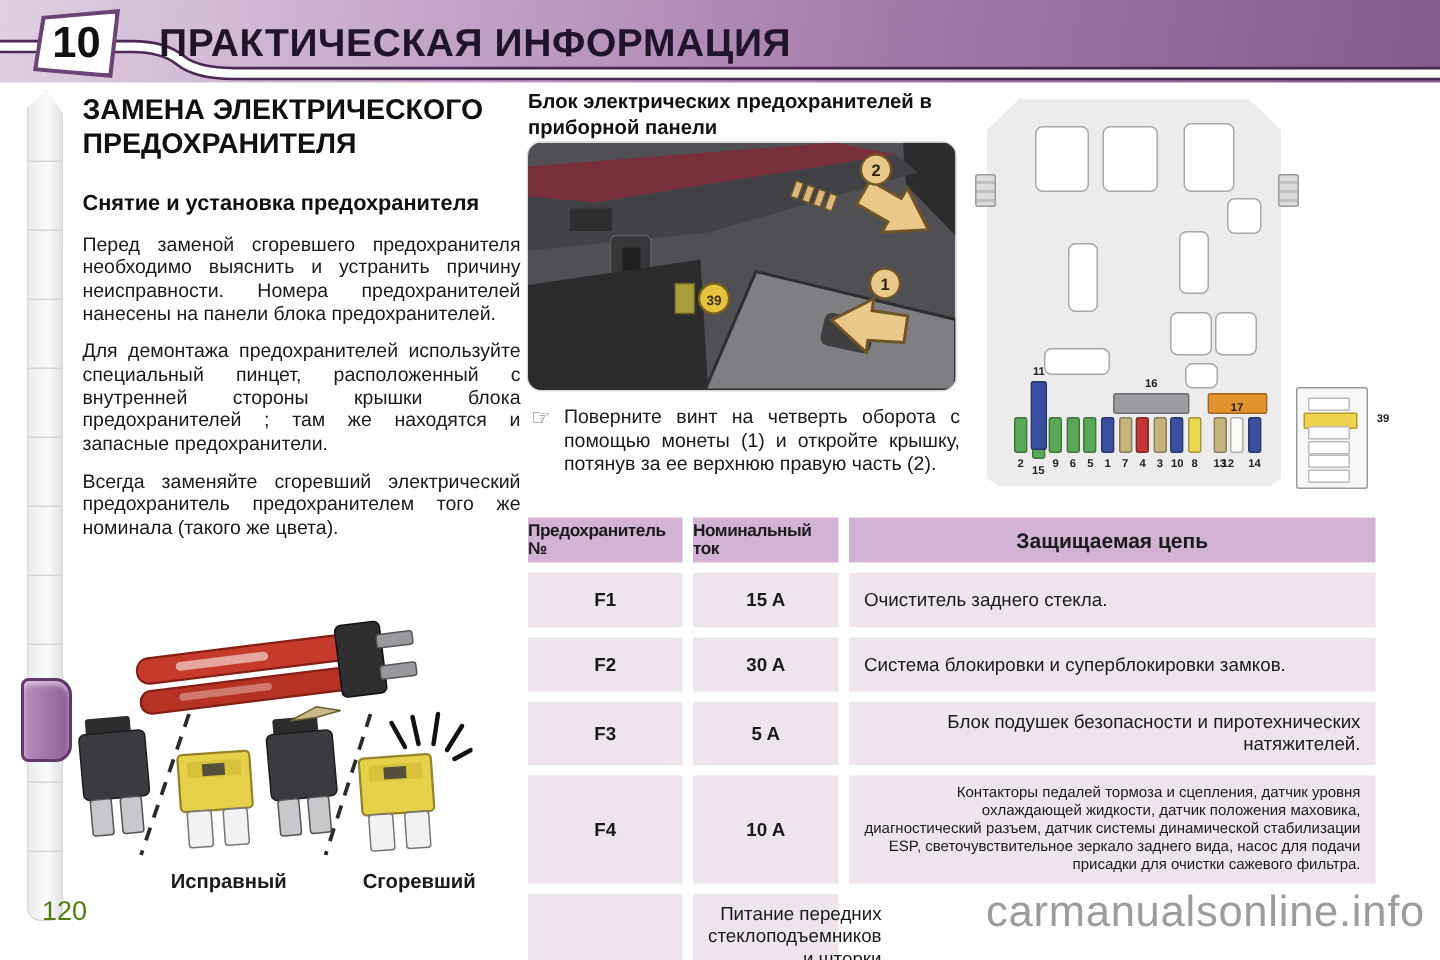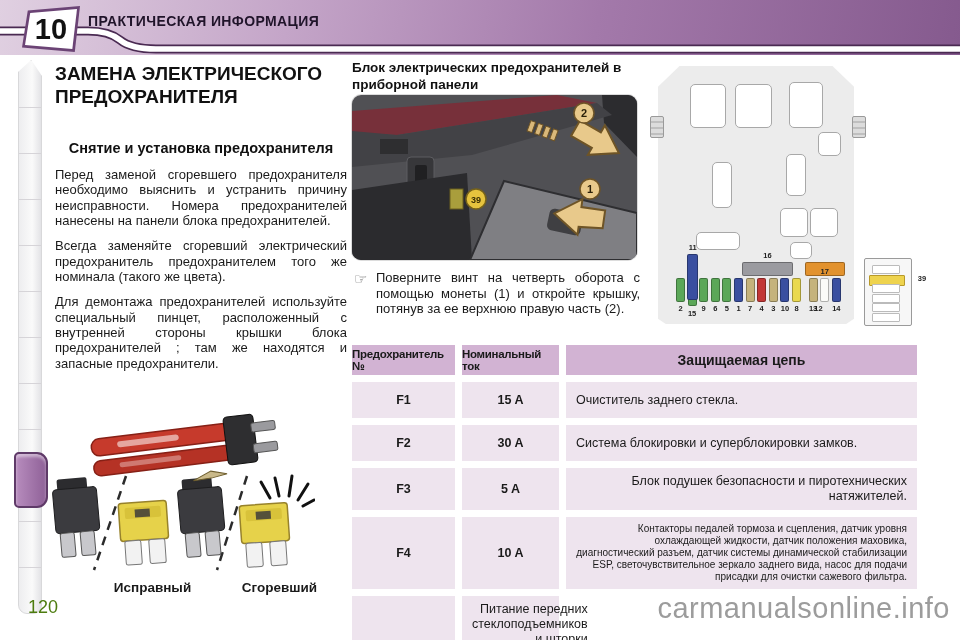--- a/index.html
+++ b/index.html
@@ -9,38 +9,38 @@
   
   .hdr{position:absolute;left:0;top:0;width:960px;height:55px;
        background:linear-gradient(100deg,#e0d0e1 0%,#c4a5c8 30%,#a379aa 62%,#855a8e 100%);}
   .hdr svg{position:absolute;left:0;top:0;}
   .chapter-box{position:absolute;left:22px;top:6px;width:58px;height:46px;
        background:#6b4375;clip-path:polygon(10% 10%,100% 0%,91% 100%,0% 90%);}
   .chapter-box .inner{position:absolute;left:3px;top:3px;right:3px;bottom:3px;
        background:#ffffff;clip-path:polygon(10% 10%,100% 0%,91% 100%,0% 90%);
        display:flex;align-items:center;justify-content:center;
        font-size:29px;font-weight:bold;color:#111;}
-  .hdr-title{position:absolute;left:88px;top:13px;font-size:14px;font-weight:bold;
+  .hdr-title{position:absolute;left:106px;top:13px;font-size:26px;font-weight:bold;
        letter-spacing:.4px;color:#20142a;}
 
   
   .tabstrip{position:absolute;left:18px;top:60px;width:22px;height:552px;
        background:linear-gradient(90deg,#ededef,#fafafa 60%,#e3e3e6);
        border:1px solid #d8d8da;border-radius:4px 4px 9px 9px;
        clip-path:polygon(0 12px,55% 0,100% 16px,100% 100%,0 100%);}
   .tabstrip .notch{position:absolute;left:0;width:100%;height:1px;background:#d6d4d8;}
   .sectab{position:absolute;left:14px;top:452px;width:30px;height:52px;
        background:linear-gradient(90deg,#b78cbd,#8f6198);
        border:2px solid #5f3a68;border-radius:5px 11px 11px 5px;
        box-shadow:inset 0 3px 3px rgba(255,255,255,.45);}
 
   
   .lc{position:absolute;left:55px;top:62px;width:292px;}
   .lc h1{font-size:19px;line-height:1.22;margin:0 0 12px;color:#111;}
-  .lc h2{font-size:14.5px;line-height:1.22;margin:32px 0 9px;color:#111;text-align:center;}
+  .lc h2{font-size:14.5px;line-height:1.22;margin:20px 0 9px;color:#111;}
   .lc p{font-size:13px;line-height:1.18;margin:0 0 10px;text-align:justify;}
   .fuse-art{position:absolute;}
   .fuse-label{position:absolute;top:580px;font-size:13.5px;font-weight:bold;text-align:center;}
   .pageno{position:absolute;left:28px;top:597px;font-size:18px;color:#4d7c0f;}
   .watermark{position:absolute;right:10px;top:592px;font-size:29px;color:#9c9c9c;letter-spacing:.5px;}
 
   
   .mc{position:absolute;left:352px;top:60px;width:288px;}
   .mc h2{font-size:13.5px;line-height:1.25;margin:0;color:#111;}
   .photo{position:absolute;left:352px;top:95px;width:285px;height:165px;border-radius:9px;
@@ -101,22 +101,22 @@
       <div class="notch" style="top:368px"></div>
     <div class="notch" style="top:460px"></div>
       <div class="notch" style="top:506px"></div>
   </div>
   <div class="sectab"></div>
 
   <div class="lc">
     <h1>ЗАМЕНА ЭЛЕКТРИЧЕСКОГО ПРЕДОХРАНИТЕЛЯ</h1>
     <h2>Снятие и установка предохранителя</h2>
     <p>Перед заменой сгоревшего предохранителя необходимо выяснить и устранить причину неисправности. Номера предохранителей нанесены на панели блока предохранителей.</p>
+    <p>Для демонтажа предохранителей используйте специальный пинцет, расположенный с внутренней стороны крышки блока предохранителей ; там же находятся и запасные предохранители.</p>
     <p>Всегда заменяйте сгоревший электрический предохранитель предохранителем того же номинала (такого же цвета).</p>
-    <p>Для демонтажа предохранителей используйте специальный пинцет, расположенный с внутренней стороны крышки блока предохранителей ; там же находятся и запасные предохранители.</p>
   </div>
 
   <svg class="fuse-art" style="left:88px;top:412px" width="200" height="70" viewBox="0 0 200 70">
     <g transform="rotate(-7 100 35)">
       <rect x="4" y="16" width="142" height="17" rx="8" fill="#c63a2c" stroke="#862016" stroke-width="1.5"></rect>
       <rect x="4" y="38" width="142" height="15" rx="7" fill="#b53225" stroke="#862016" stroke-width="1.5"></rect>
       <rect x="30" y="21" width="62" height="6" rx="3" fill="#ffffff" opacity=".55"></rect>
       <rect x="30" y="42" width="62" height="5" rx="2.5" fill="#ffffff" opacity=".35"></rect>
       <rect x="138" y="10" width="30" height="48" rx="4" fill="#2e2e30" stroke="#111"></rect>
       <rect x="165" y="19" width="24" height="9" rx="2" fill="#9a9a9e" stroke="#555"></rect>

